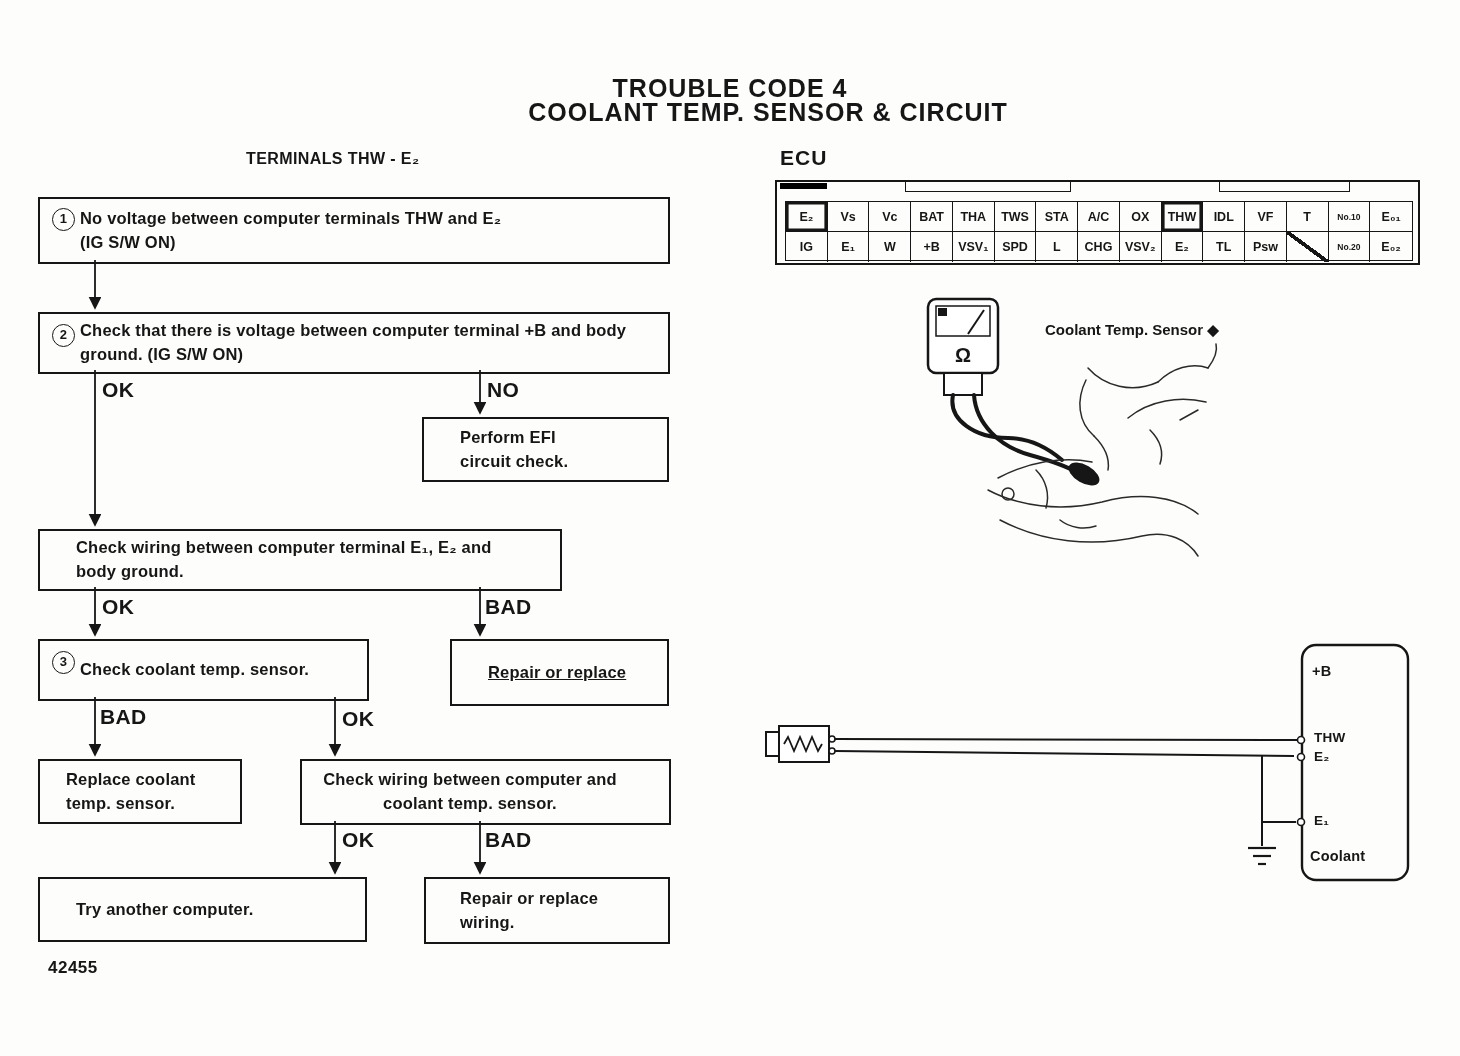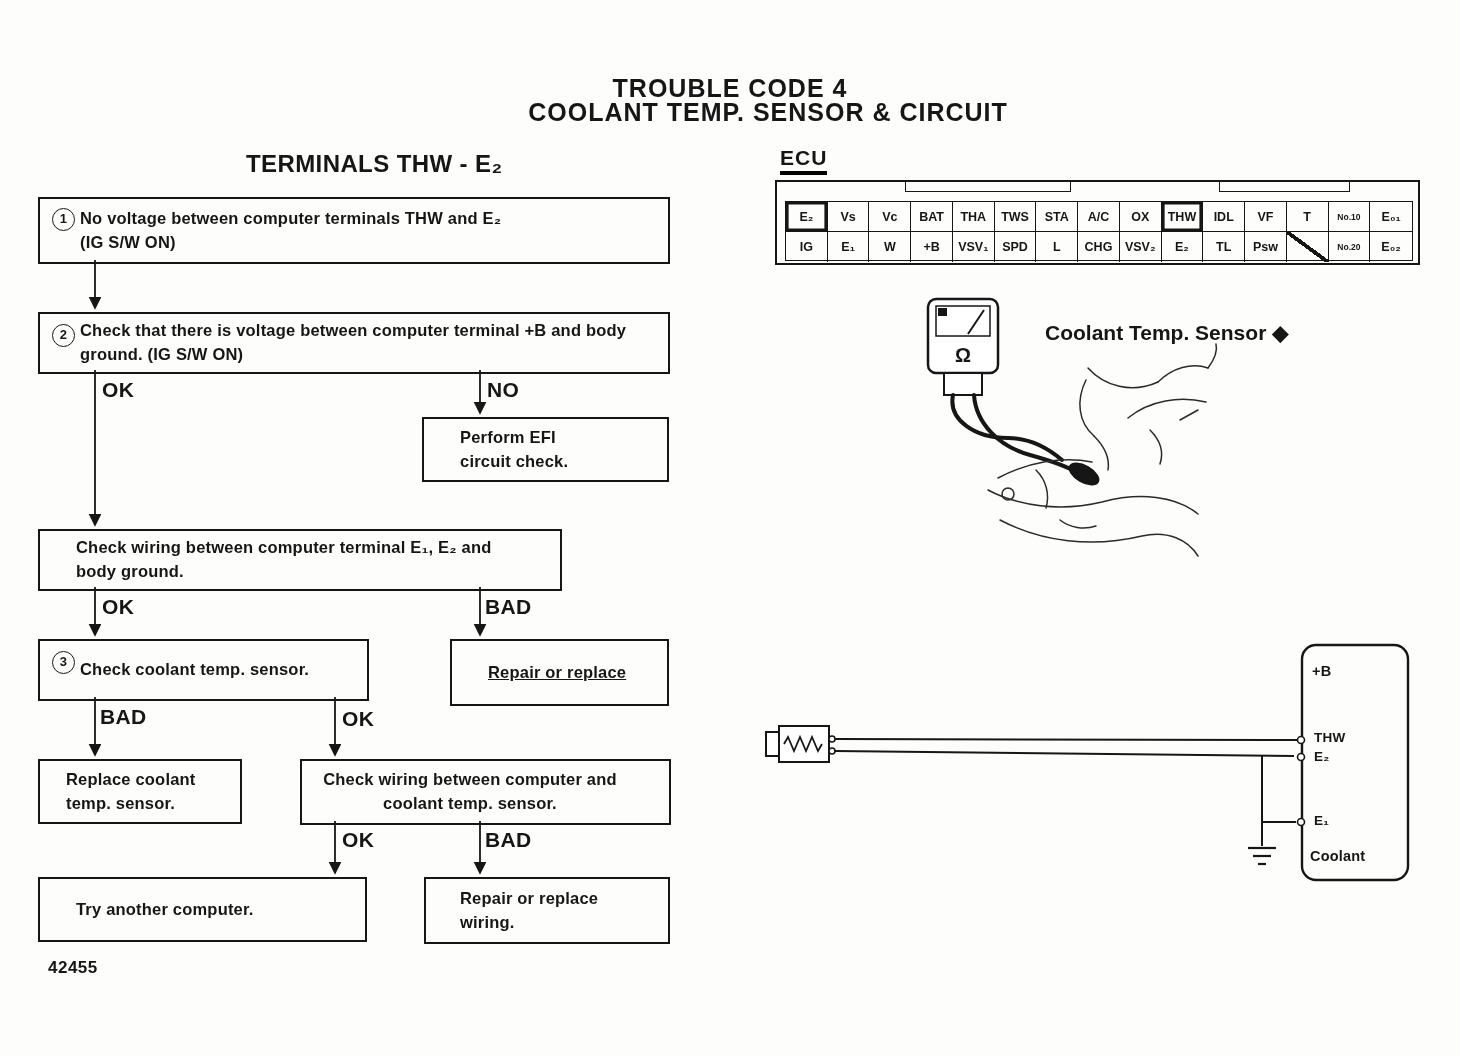--- a/index.html
+++ b/index.html
@@ -5,54 +5,54 @@
   html,body{margin:0;padding:0;background:#ffffff;}
   .page{
     position:relative;width:1460px;height:1056px;background:#fdfdfb;
     font-family:"Liberation Sans",sans-serif;color:#161616;overflow:hidden;
   }
   .abs{position:absolute;}
   svg.art{position:absolute;left:0;top:0;width:1460px;height:1056px;}
   svg text{font-family:"Liberation Sans",sans-serif;}
 
   .title-line{left:0;width:1460px;text-align:center;font-weight:700;font-size:25px;letter-spacing:1px;}
-  .section-heading{font-weight:700;font-size:24px;letter-spacing:.4px;}
+  .section-heading{font-weight:700;font-size:16px;letter-spacing:.4px;}
   .fig-num{font-size:17px;font-weight:600;letter-spacing:.5px;}
 
   .fbox{
     position:absolute;border:2px solid #161616;background:transparent;
     display:flex;align-items:center;font-size:16.5px;font-weight:600;
     line-height:1.45;letter-spacing:.2px;
   }
   .stepnum{
     position:absolute;width:21px;height:21px;border:1.7px solid #161616;border-radius:50%;
     font-size:13px;font-weight:600;display:flex;align-items:center;justify-content:center;
   }
   .branch-label{position:absolute;font-size:21px;font-weight:700;letter-spacing:.3px;}
 
-  .ecu-label{font-size:21px;font-weight:700;letter-spacing:1px;border-bottom:4px solid #000000;padding-bottom:1px;}
+  .ecu-label{font-size:21px;font-weight:700;letter-spacing:1px;border-bottom:6px solid #000000;padding-bottom:13px;}
   .ecu-box{position:absolute;left:775px;top:180px;width:645px;height:85px;border:2.5px solid #161616;box-sizing:border-box;}
   .ecu-tab{position:absolute;top:0;height:10px;border:1.6px solid #161616;border-top:none;box-sizing:border-box;}
   .ecu-grid{
     position:absolute;left:8px;top:19px;width:628px;height:60px;
     display:grid;grid-template-columns:repeat(15,1fr);grid-auto-rows:30px;
     border:1.6px solid #161616;box-sizing:border-box;
   }
   .cell{
     border-right:1.4px solid #161616;border-bottom:1.4px solid #161616;box-sizing:border-box;
     display:flex;align-items:center;justify-content:center;
     font-size:12.5px;font-weight:700;white-space:nowrap;overflow:visible;
   }
   .cell:nth-child(15n){border-right:none;}
   .cell:nth-child(n+16){border-bottom:none;}
   .cell.hl{box-shadow:inset 0 0 0 2.6px #161616;}
   .cell.tiny{font-size:8.5px;}
   .cell.diag{background:linear-gradient(to top right,transparent 46%,#161616 46%,#161616 54%,transparent 54%);}
 
-  .caption{font-size:21px;font-weight:600;text-align:center;}
+  .caption{font-size:15px;font-weight:600;text-align:center;}
   .term-label{font-size:13.5px;font-weight:600;letter-spacing:.2px;}
 </style>
 </head>
 <body>
 
 <div class="page">
 
   <svg class="art" viewBox="0 0 1460 1056">
     <defs>
       <marker id="arr" markerWidth="9" markerHeight="9" refX="5.5" refY="3.5" orient="auto">

